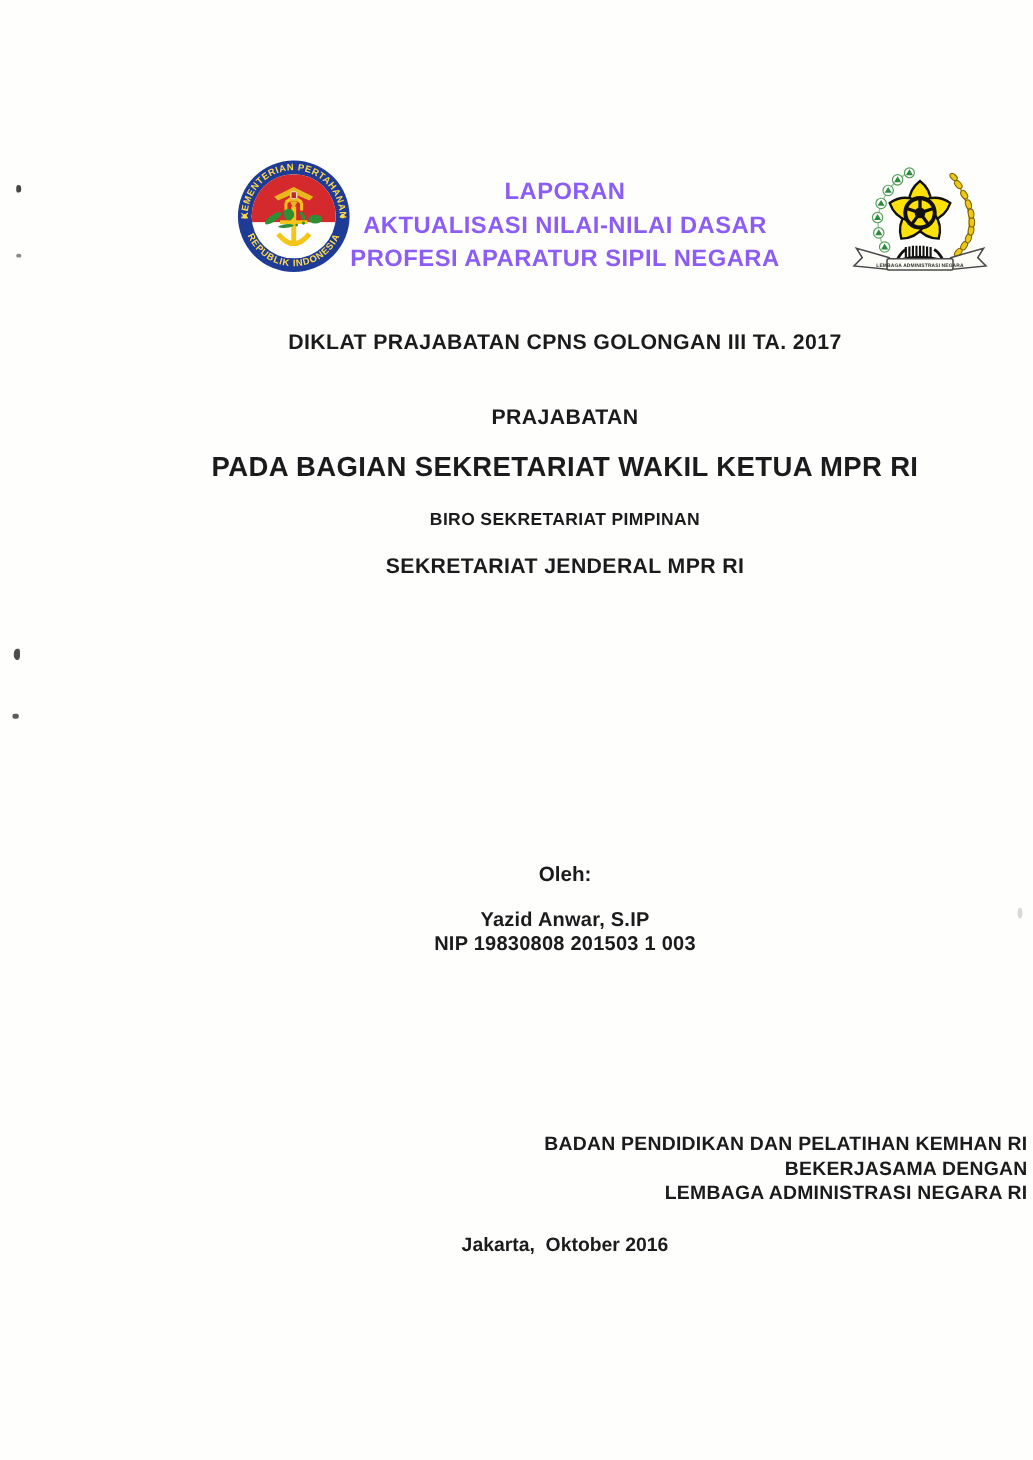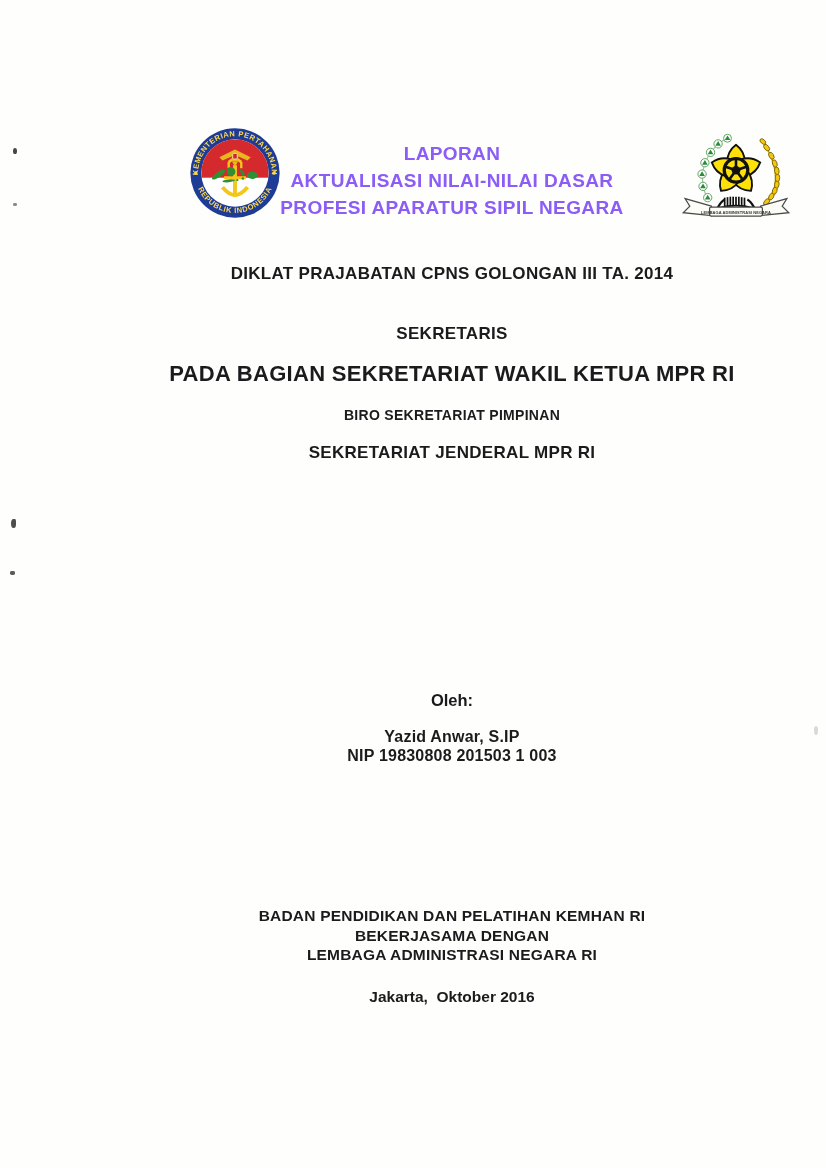--- a/index.html
+++ b/index.html
@@ -12,21 +12,21 @@
   .page{position:absolute;inset:0;}
   .txt{position:absolute;left:82px;width:740px;text-align:center;font-weight:700;white-space:nowrap;}
   .title-block{top:140px;font-size:19px;line-height:27px;letter-spacing:.4px;color:#8b5cf6;}
   .h-diklat{top:262px;font-size:17px;line-height:24px;letter-spacing:.3px;}
   .h-sekretaris{top:322px;font-size:17px;line-height:24px;letter-spacing:.3px;}
   .h-unit1{top:362px;font-size:22px;line-height:24px;letter-spacing:.3px;}
   .h-unit2{top:403px;font-size:14px;line-height:24px;letter-spacing:.3px;}
   .h-unit3{top:441px;font-size:17px;line-height:24px;letter-spacing:.3px;}
   .oleh{top:689px;font-size:16.5px;line-height:22px;}
   .author-block{top:727px;font-size:16px;line-height:19px;letter-spacing:.2px;}
-  .footer-block{top:906px;font-size:15.5px;line-height:19.5px;letter-spacing:.2px;}
+  .footer-block{top:906px;font-size:15.5px;line-height:19.5px;letter-spacing:.2px;text-align:right;}
   .place-date{top:987px;font-size:15.5px;line-height:20px;white-space:pre;}
   .logo{position:absolute;}
   .logo-kemhan{left:188px;top:126px;width:94px;height:94px;}
   .logo-lan{left:670px;top:127px;width:132px;height:96px;}
   .speck{position:absolute;background:#474747;}
   .s1{left:13px;top:148px;width:4px;height:6px;border-radius:45% 55% 50% 40%;}
   .s2{left:13px;top:203px;width:4px;height:3px;background:#8a8a8a;border-radius:40%;}
   .s3{left:11px;top:519px;width:5px;height:9px;border-radius:60% 30% 50% 60%;background:#4e4e4e;}
   .s4{left:10px;top:571px;width:5px;height:4px;background:#5b5b5b;border-radius:35%;}
   .s5{left:814px;top:726px;width:4px;height:9px;background:#d9d9d6;border-radius:50%;}
@@ -164,22 +164,22 @@
       <text x="70" y="91" text-anchor="middle" font-size="4.2" font-weight="bold" fill="#333333" letter-spacing="0.1" font-family="Liberation Sans, sans-serif">LEMBAGA ADMINISTRASI NEGARA</text>
     </g>
   </svg>
 
   <div class="txt title-block">
     <div>LAPORAN</div>
     <div>AKTUALISASI NILAI-NILAI DASAR</div>
     <div>PROFESI APARATUR SIPIL NEGARA</div>
   </div>
 
-  <div class="txt h-diklat">DIKLAT PRAJABATAN CPNS GOLONGAN III TA. 2014</div>
-  <div class="txt h-sekretaris">SEKRETARIS</div>
+  <div class="txt h-diklat">DIKLAT PRAJABATAN CPNS GOLONGAN III TA. 2017</div>
+  <div class="txt h-sekretaris">PRAJABATAN</div>
   <div class="txt h-unit1">PADA BAGIAN SEKRETARIAT WAKIL KETUA MPR RI</div>
   <div class="txt h-unit2">BIRO SEKRETARIAT PIMPINAN</div>
   <div class="txt h-unit3">SEKRETARIAT JENDERAL MPR RI</div>
 
   <div class="txt oleh">Oleh:</div>
   <div class="txt author-block">
     <div>Yazid Anwar, S.IP</div>
     <div>NIP 19830808 201503 1 003</div>
   </div>
 

